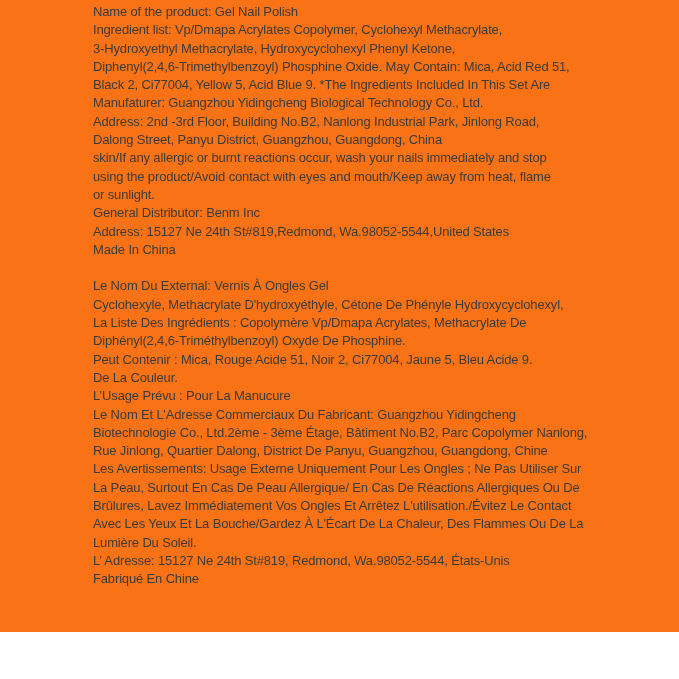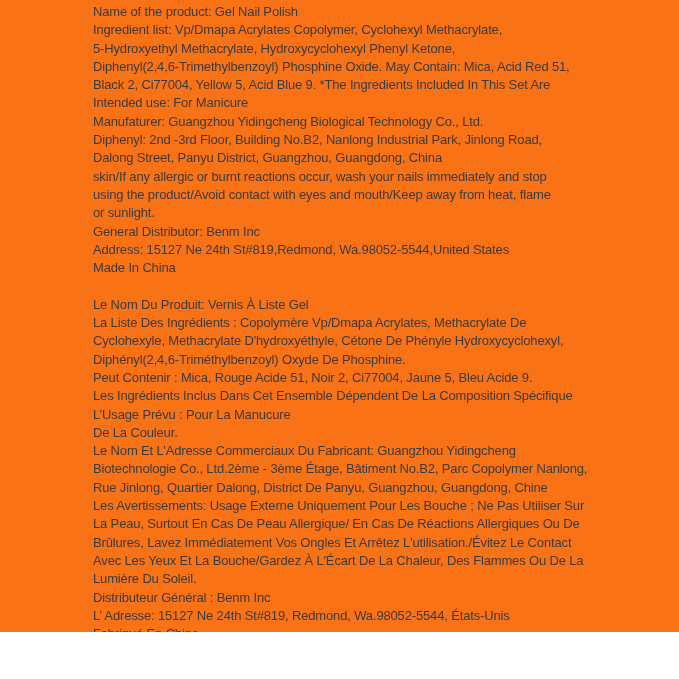--- a/index.html
+++ b/index.html
@@ -35,51 +35,48 @@
 </style>
 </head>
 <body>
 
 <div class="page">
   <div class="label-text">
 
     <div class="section">
       <div class="text-line">Name of the product: Gel Nail Polish</div>
       <div class="text-line">Ingredient list: Vp/Dmapa Acrylates Copolymer, Cyclohexyl Methacrylate,</div>
-      <div class="text-line">5-Hydroxyethyl Methacrylate, Hydroxycyclohexyl Phenyl Ketone,</div>
+      <div class="text-line">3-Hydroxyethyl Methacrylate, Hydroxycyclohexyl Phenyl Ketone,</div>
       <div class="text-line">Diphenyl(2,4,6-Trimethylbenzoyl) Phosphine Oxide. May Contain: Mica, Acid Red 51,</div>
       <div class="text-line">Black 2, Ci77004, Yellow 5, Acid Blue 9. *The Ingredients Included In This Set Are</div>
-      <div class="text-line">Intended use: For Manicure</div>
       <div class="text-line">Manufaturer: Guangzhou Yidingcheng Biological Technology Co., Ltd.</div>
-      <div class="text-line">Diphenyl: 2nd -3rd Floor, Building No.B2, Nanlong Industrial Park, Jinlong Road,</div>
+      <div class="text-line">Address: 2nd -3rd Floor, Building No.B2, Nanlong Industrial Park, Jinlong Road,</div>
       <div class="text-line">Dalong Street, Panyu District, Guangzhou, Guangdong, China</div>
       <div class="text-line">skin/If any allergic or burnt reactions occur, wash your nails immediately and stop</div>
       <div class="text-line">using the product/Avoid contact with eyes and mouth/Keep away from heat, flame</div>
       <div class="text-line">or sunlight.</div>
       <div class="text-line">General Distributor: Benm Inc</div>
       <div class="text-line">Address: 15127 Ne 24th St#819,Redmond, Wa.98052-5544,United States</div>
       <div class="text-line">Made In China</div>
     </div>
 
     <div class="section section-french">
-      <div class="text-line">Le Nom Du Produit: Vernis À Liste Gel</div>
+      <div class="text-line">Le Nom Du External: Vernis À Ongles Gel</div>
+      <div class="text-line">Cyclohexyle, Methacrylate D'hydroxyéthyle, Cétone De Phényle Hydroxycyclohexyl,</div>
       <div class="text-line">La Liste Des Ingrédients : Copolymère Vp/Dmapa Acrylates, Methacrylate De</div>
-      <div class="text-line">Cyclohexyle, Methacrylate D'hydroxyéthyle, Cétone De Phényle Hydroxycyclohexyl,</div>
       <div class="text-line">Diphényl(2,4,6-Triméthylbenzoyl) Oxyde De Phosphine.</div>
       <div class="text-line">Peut Contenir : Mica, Rouge Acide 51, Noir 2, Ci77004, Jaune 5, Bleu Acide 9.</div>
-      <div class="text-line">Les Ingrédients Inclus Dans Cet Ensemble Dépendent De La Composition Spécifique</div>
+      <div class="text-line">De La Couleur.</div>
       <div class="text-line">L’Usage Prévu : Pour La Manucure</div>
-      <div class="text-line">De La Couleur.</div>
       <div class="text-line">Le Nom Et L’Adresse Commerciaux Du Fabricant: Guangzhou Yidingcheng</div>
       <div class="text-line">Biotechnologie Co., Ltd.2ème - 3ème Étage, Bâtiment No.B2, Parc Copolymer Nanlong,</div>
       <div class="text-line">Rue Jinlong, Quartier Dalong, District De Panyu, Guangzhou, Guangdong, Chine</div>
-      <div class="text-line">Les Avertissements: Usage Externe Uniquement Pour Les Bouche ; Ne Pas Utiliser Sur</div>
+      <div class="text-line">Les Avertissements: Usage Externe Uniquement Pour Les Ongles ; Ne Pas Utiliser Sur</div>
       <div class="text-line">La Peau, Surtout En Cas De Peau Allergique/ En Cas De Réactions Allergiques Ou De</div>
       <div class="text-line">Brûlures, Lavez Immédiatement Vos Ongles Et Arrêtez L'utilisation./Évitez Le Contact</div>
       <div class="text-line">Avec Les Yeux Et La Bouche/Gardez À L'Écart De La Chaleur, Des Flammes Ou De La</div>
       <div class="text-line">Lumière Du Soleil.</div>
-      <div class="text-line">Distributeur Général : Benm Inc</div>
       <div class="text-line">L’ Adresse: 15127 Ne 24th St#819, Redmond, Wa.98052-5544, États-Unis</div>
       <div class="text-line">Fabriqué En Chine</div>
     </div>
 
   </div>
 </div>
 
 </body></html>

